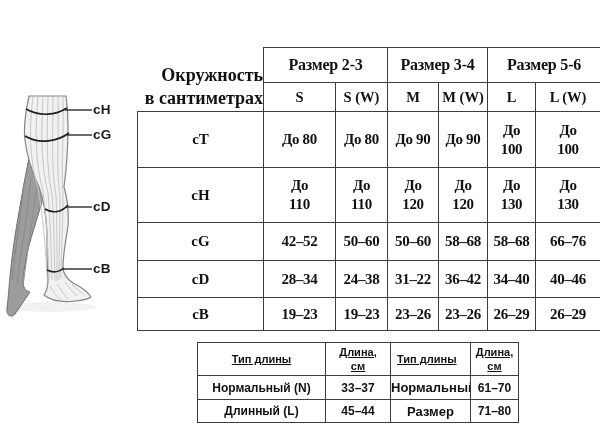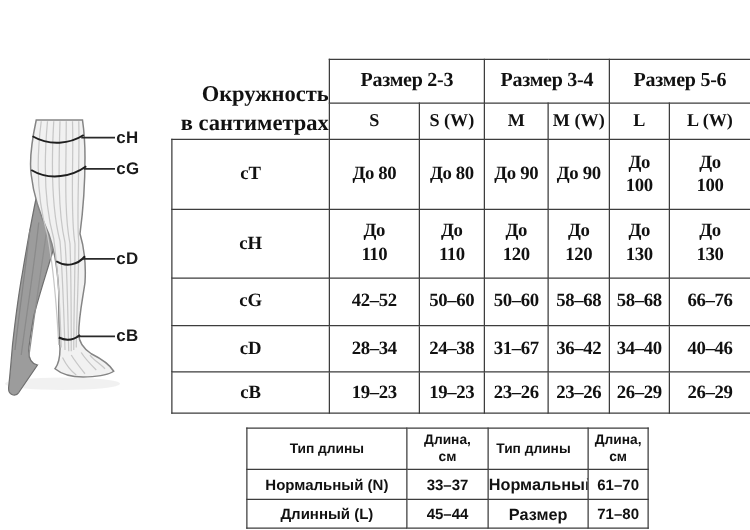--- a/index.html
+++ b/index.html
@@ -45,21 +45,21 @@
 
   
   .len-table { position:absolute; left:197px; top:342px; width:321px; }
   .len-table td {
     border:1px solid #3d3d3d; text-align:center; vertical-align:middle;
     font-weight:700; font-size:12px; padding:0; overflow:hidden;
   }
   .len-table td.lh { font-size:11px; line-height:1.3; white-space:pre-line; }
   .len-table td.left { text-align:left; padding-left:6px; }
   .len-table td.big { font-size:13px; }
-  .tr-lh { height:33px; }
+  .tr-lh { height:33px;text-decoration:underline; }
   .tr-l1 { height:24px; }
   .tr-l2 { height:23px; }
 </style>
 </head>
 <body>
 
 <div id="stage">
 
   <svg class="leg-svg" viewBox="0 0 135 240" aria-hidden="true">
     <ellipse cx="48" cy="219" rx="46" ry="5" fill="#e6e6e6" opacity="0.55"></ellipse>
@@ -172,21 +172,21 @@
         <td class="num">50–60</td>
         <td class="num">50–60</td>
         <td class="num">58–68</td>
         <td class="num">58–68</td>
         <td class="num">66–76</td>
       </tr>
       <tr class="tr-r4">
         <td class="rowlabel">cD</td>
         <td class="num">28–34</td>
         <td class="num">24–38</td>
-        <td class="num">31–67</td>
+        <td class="num">31–22</td>
         <td class="num">36–42</td>
         <td class="num">34–40</td>
         <td class="num">40–46</td>
       </tr>
       <tr class="tr-r5">
         <td class="rowlabel">cB</td>
         <td class="num">19–23</td>
         <td class="num">19–23</td>
         <td class="num">23–26</td>
         <td class="num">23–26</td>

